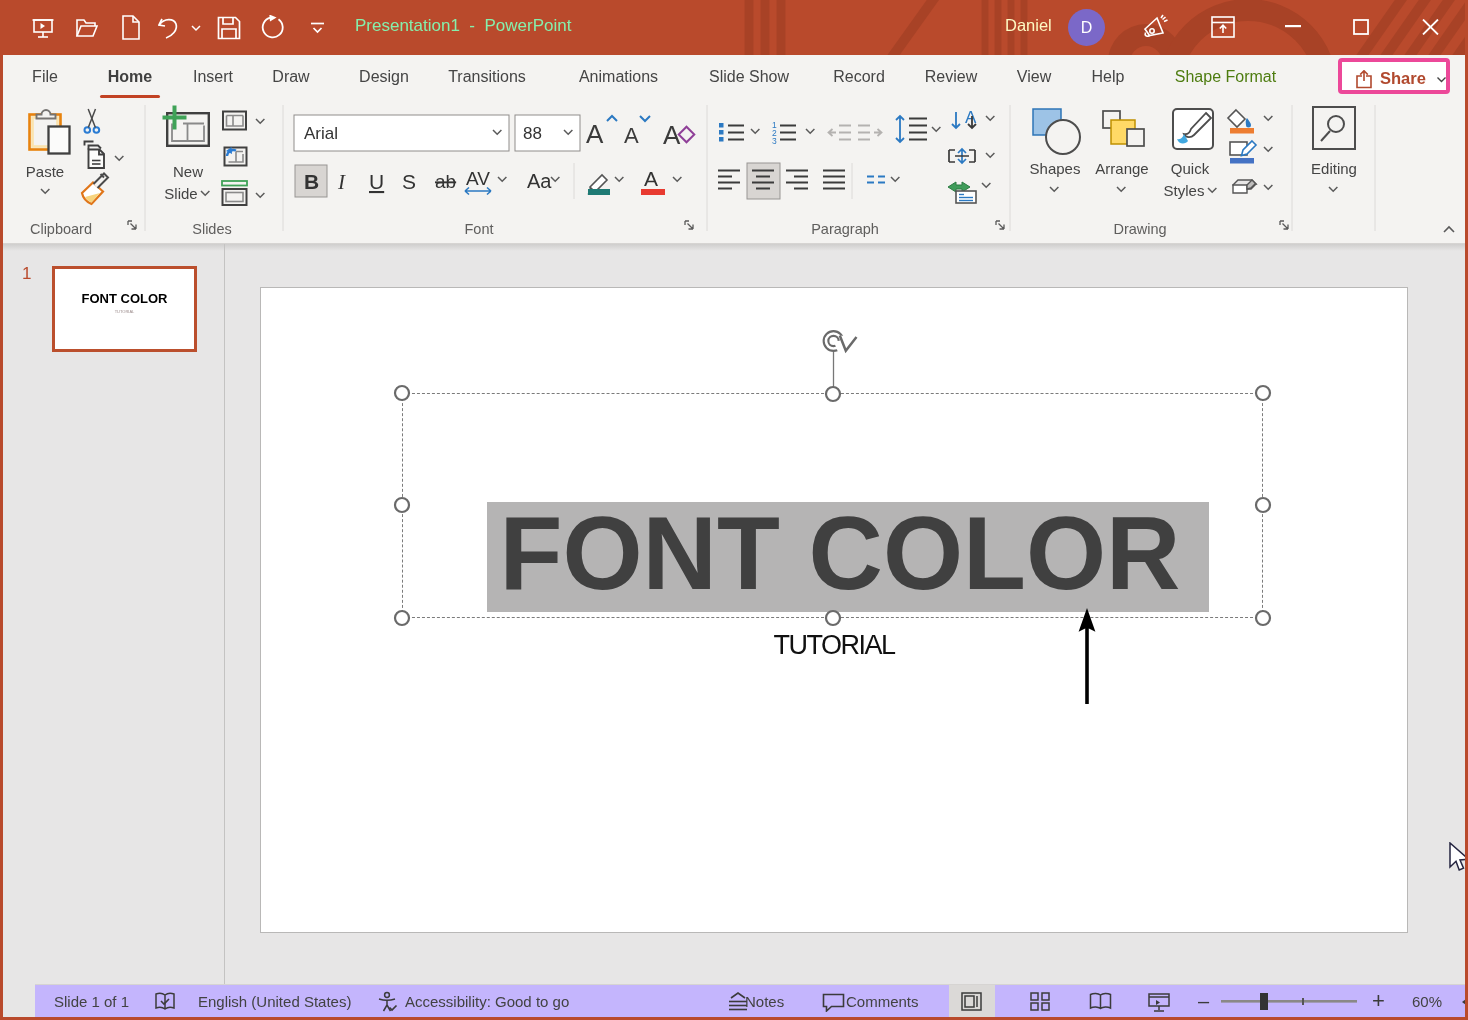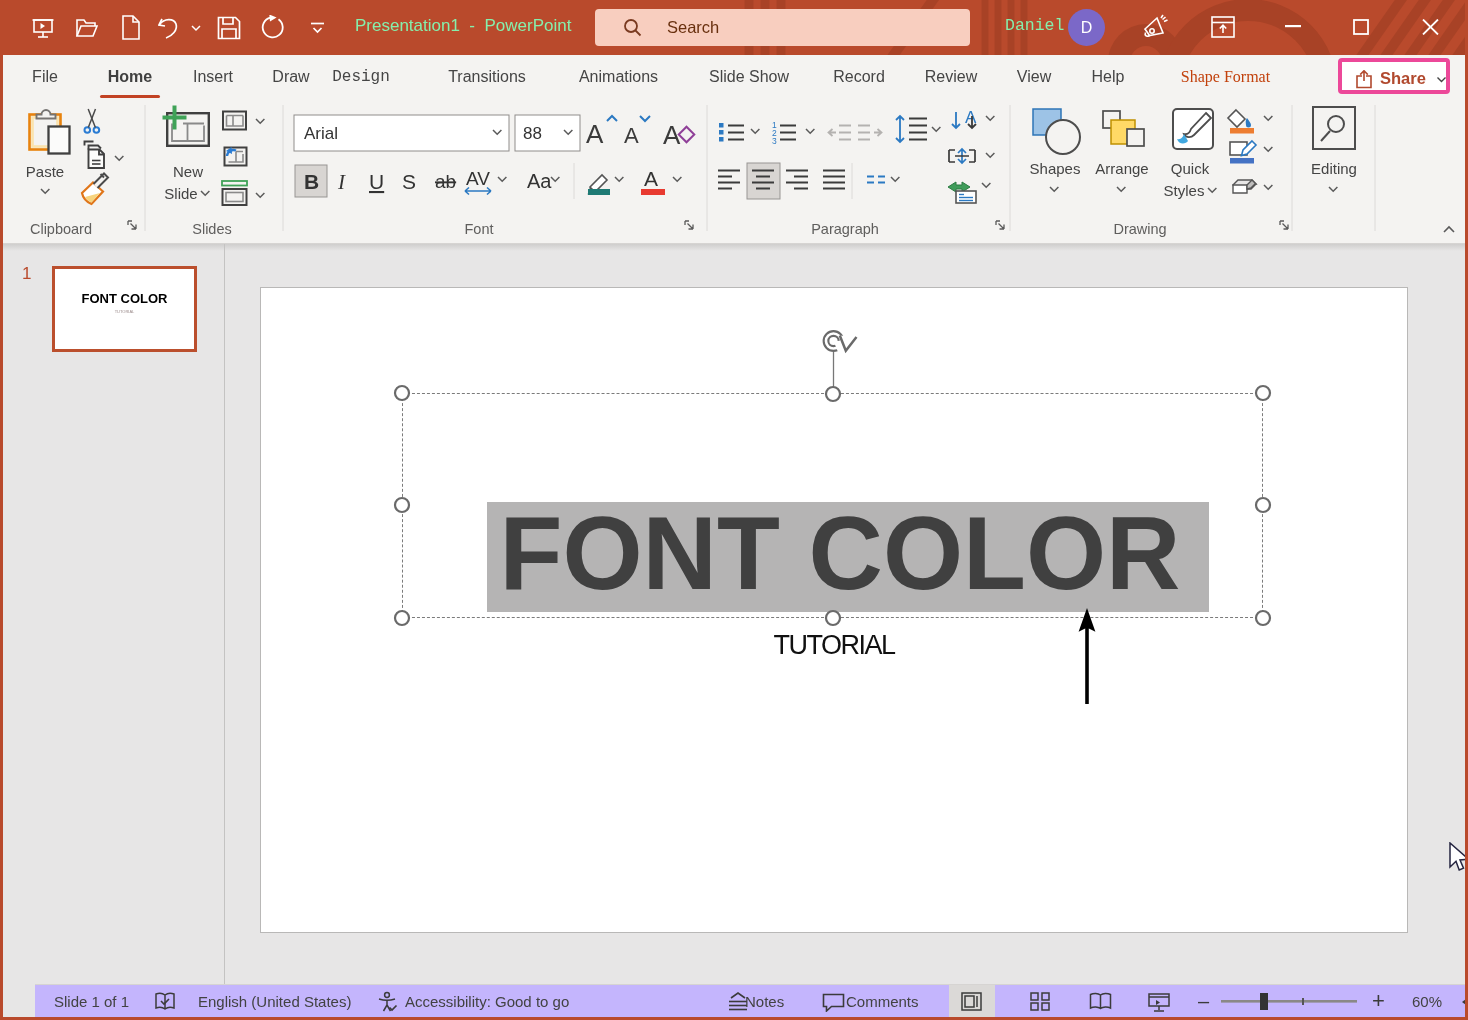--- a/index.html
+++ b/index.html
@@ -6,21 +6,21 @@
   html,body { width:1468px; height:1020px; overflow:hidden; }
   body { font-family:"Liberation Sans", sans-serif; position:relative; background:#e7e6e6; }
   .abs { position:absolute; }
 
   
   #titlebar { position:absolute; left:0; top:0; width:1468px; height:55px; background:#b94a2c; overflow:hidden; }
   #titlebar .title { position:absolute; top:16px; left:355px; width:220px; color:#86efac; font-size:17px; white-space:nowrap; }
   #searchbox { position:absolute; left:595px; top:9px; width:375px; height:37px; background:#f8cebf; border-radius:4px; color:#69300e; font-size:16.5px; line-height:37px; }
   #searchbox .mag { position:absolute; left:28px; top:9px; }
   #searchbox .stext { position:absolute; left:72px; }
-  #daniel { position:absolute; top:16px; left:1005px; color:#86efac; font-size:16.5px;font-family:Liberation Mono, monospace; }
+  #daniel { position:absolute; top:16px; left:1005px; color:#fef9c3; font-size:16.5px; }
   #avatar { position:absolute; left:1068px; top:9px; width:37px; height:37px; border-radius:50%; background:#7b68c8; color:#fff; font-size:16px; text-align:center; line-height:37px; }
 
   
   #tabsrow { position:absolute; left:3px; top:55px; width:1462px; height:46px; background:#f4f3f1; }
   .tab { position:absolute; top:0; height:46px; line-height:44px; font-size:16px; color:#454545; text-align:center; }
   #ribbon { position:absolute; left:3px; top:101px; width:1462px; height:143px; background:#f4f3f1; border-bottom:1px solid #d6d4d2; }
 
   
   #workarea { position:absolute; left:3px; top:244px; width:1462px; height:740px; background:#e7e6e6; }
   #topshadow { position:absolute; left:0px; top:0; width:1462px; height:7px; background:linear-gradient(#cfcecd,#e7e6e6); }
@@ -103,27 +103,20 @@
   </svg>
   <svg class="abs" style="left:261px;top:15px" width="25" height="25" viewBox="0 0 25 25" fill="none" stroke="#fff" stroke-width="1.8">
     <path d="M 9.5 2.6 A 10 10 0 1 0 17.5 4.2"></path>
     <path d="M8.3 -0.5 L15.6 2.4 L9.0 6.6 Z" fill="#fff" stroke="none"></path>
   </svg>
   <svg class="abs" style="left:310px;top:22px" width="15" height="12" viewBox="0 0 15 12" fill="none" stroke="#fff" stroke-width="1.7">
     <line x1="1" y1="1.5" x2="14" y2="1.5"></line>
       <path d="M3.5 6 L7.5 10 L11.5 6"></path>
   </svg>
   <div class="title">Presentation1&nbsp;&nbsp;-&nbsp;&nbsp;PowerPoint</div>
-  <div id="searchbox">
-    <svg class="mag" width="19" height="19" viewBox="0 0 19 19" fill="none" stroke="#7a3a20" stroke-width="1.8">
-      <circle cx="8" cy="8" r="6"></circle>
-        <line x1="12.5" y1="12.5" x2="17.5" y2="17.5"></line>
-    </svg>
-    <span class="stext">Search</span>
-  </div>
   <div id="daniel">Daniel</div>
   <div id="avatar">D</div>
 
   <svg class="abs" style="left:1141px;top:14px" width="30" height="28" viewBox="0 0 30 28" fill="none" stroke="#fff" stroke-width="1.6">
     <path d="M4 15 L16 4 L22 19 L8.5 21.5 Z"></path>
     <path d="M8.5 21.5 C5 23.5, 3.5 21, 4.5 18.5"></path>
     <circle cx="11" cy="17" r="2.2"></circle>
     <line x1="20" y1="4" x2="22" y2="1"></line>
       <line x1="23" y1="7.5" x2="26.5" y2="6"></line>
       <line x1="21.5" y1="5.5" x2="24.5" y2="3"></line>
@@ -144,29 +137,29 @@
   <svg class="abs" style="left:1422px;top:19px" width="17" height="16" viewBox="0 0 17 16" stroke="#fff" stroke-width="1.8">
       <line x1="1" y1="0.5" x2="16" y2="15.5"></line>
       <line x1="16" y1="0.5" x2="1" y2="15.5"></line>
     </svg>
 </div>
 <div id="tabsrow">
   <div class="tab" style="left:22px;width:40px;">File</div>
   <div class="tab" style="left:93px;width:68px;font-weight:bold;color:#404040;">Home<div style="position:absolute;left:4px;right:4px;bottom:3px;height:3px;background:#c24223;border-radius:2px;"></div></div>
   <div class="tab" style="left:181px;width:58px;">Insert</div>
   <div class="tab" style="left:260px;width:56px;">Draw</div>
-  <div class="tab" style="left:323px;width:70px;font-family:Liberation Mono, monospace;">Design</div>
+  <div class="tab" style="left:346px;width:70px;">Design</div>
   <div class="tab" style="left:430px;width:108px;">Transitions</div>
   <div class="tab" style="left:558px;width:115px;">Animations</div>
   <div class="tab" style="left:691px;width:110px;">Slide Show</div>
   <div class="tab" style="left:820px;width:72px;">Record</div>
   <div class="tab" style="left:912px;width:72px;">Review</div>
   <div class="tab" style="left:1003px;width:56px;">View</div>
   <div class="tab" style="left:1079px;width:52px;">Help</div>
-  <div class="tab" style="left:1155px;width:135px;color:#c2410c;font-family:Liberation Serif, serif;">Shape Format</div>
+  <div class="tab" style="left:1155px;width:135px;color:#4d7c0f;">Shape Format</div>
   <div style="position:absolute;left:1335px;top:3px;width:112px;height:36px;background:#fff;border:4px solid #ec4899;border-radius:4px;">
     <svg style="position:absolute;left:12px;top:8px" width="21" height="19" viewBox="0 0 21 19" fill="none" stroke="#b1492e" stroke-width="1.6">
       <path d="M8 6 H3 V17.5 H17 V6 h-5"></path>
       <path d="M10 11 V1.5 M6.2 4.6 L10 0.8 L13.8 4.6"></path>
     </svg>
     <span style="position:absolute;left:38px;top:7px;font-size:16.5px;font-weight:bold;color:#b1492e;">Share</span>
     <svg style="position:absolute;left:94px;top:14px" width="11" height="8" viewBox="0 0 11 8" fill="none" stroke="#444" stroke-width="1.4">
         <path d="M1.5 1.5 L5.5 5.5 L9.5 1.5"></path>
       </svg>
   </div>

